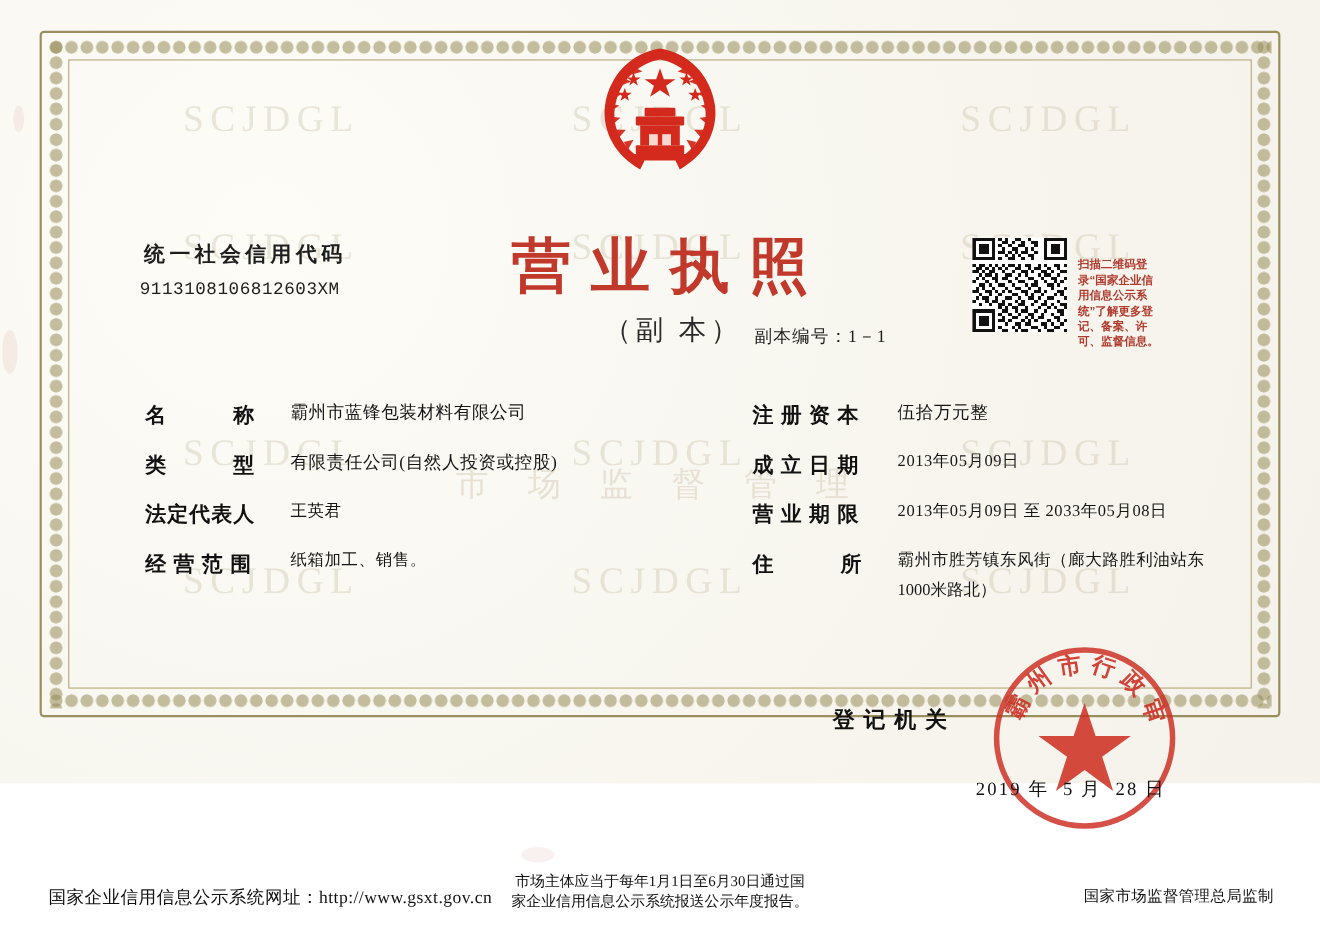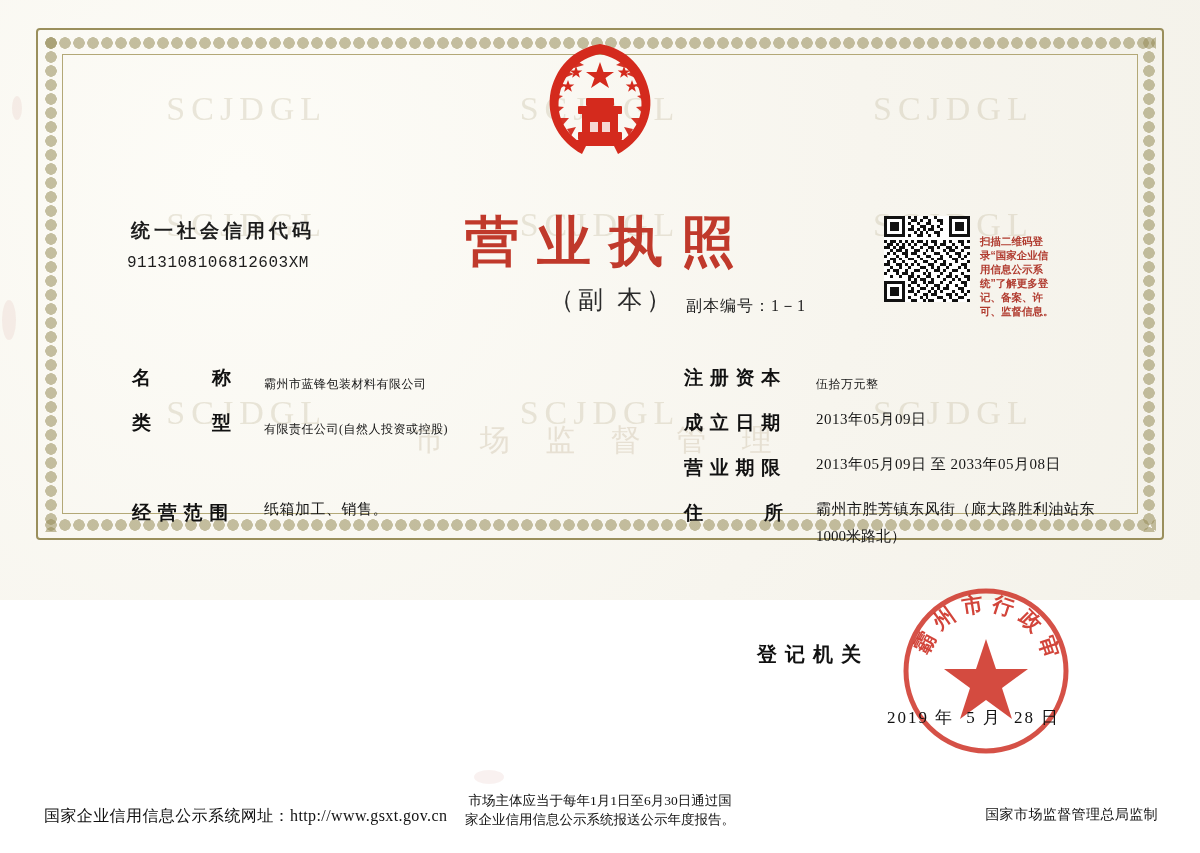--- a/index.html
+++ b/index.html
@@ -10,21 +10,21 @@
   body {
     width: 1200px;
     height: 853px;
     font-family: "Liberation Sans", sans-serif;
     overflow: hidden;
   }
 
   #license {
     position: relative;
     width: 1200px;
-    height: 600px;
+    height: 712px;
     background: #fbfaf6;
     background-image:
       radial-gradient(circle at 20% 30%, #fdfcf7 0%, #f7f5ee 60%, #f4f2ea 100%);
   }
 
   
   .border-outer {
     position: absolute;
     left: 36px;
     top: 28px;
@@ -186,21 +186,21 @@
     font-size: 19px;
     font-weight: bold;
     letter-spacing: 1px;
     white-space: nowrap;
   }
   .f-value {
     font-size: 15px;
     letter-spacing: 0.5px;
     color: #151515;
   }
-  .f-value.big { font-size: 12px; margin-top: 11px; }
+  .f-value.big { font-size: 16px; }
 
   .row { display: flex; align-items: flex-start; }
 
   
   #row-name      { left: 132px; top: 365px; }
   #row-type      { left: 132px; top: 410px; }
   #row-legalrep  { left: 132px; top: 455px; }
   #row-scope     { left: 132px; top: 500px; }
 
   .left-label { width: 126px; display: inline-block; }
@@ -594,20 +594,24 @@
   <div class="qr-note">扫描二维码登录“国家企业信用信息公示系统”了解更多登记、备案、许可、监督信息。</div>
 
   <div class="field row" id="row-name">
     <span class="f-label left-label">名　　　称</span>
     <span class="f-value left-value big">霸州市蓝锋包装材料有限公司</span>
   </div>
   <div class="field row" id="row-type">
     <span class="f-label left-label">类　　　型</span>
     <span class="f-value left-value big">有限责任公司(自然人投资或控股)</span>
   </div>
+  <div class="field row" id="row-legalrep">
+    <span class="f-label left-label">法定代表人</span>
+    <span class="f-value left-value">王英君</span>
+  </div>
   <div class="field row" id="row-scope">
     <span class="f-label left-label">经 营 范 围</span>
     <span class="f-value left-value">纸箱加工、销售。</span>
   </div>
 
   <div class="field row" id="row-capital">
     <span class="f-label right-label">注 册 资 本</span>
     <span class="f-value right-value big">伍拾万元整</span>
   </div>
   <div class="field row" id="row-estab">

